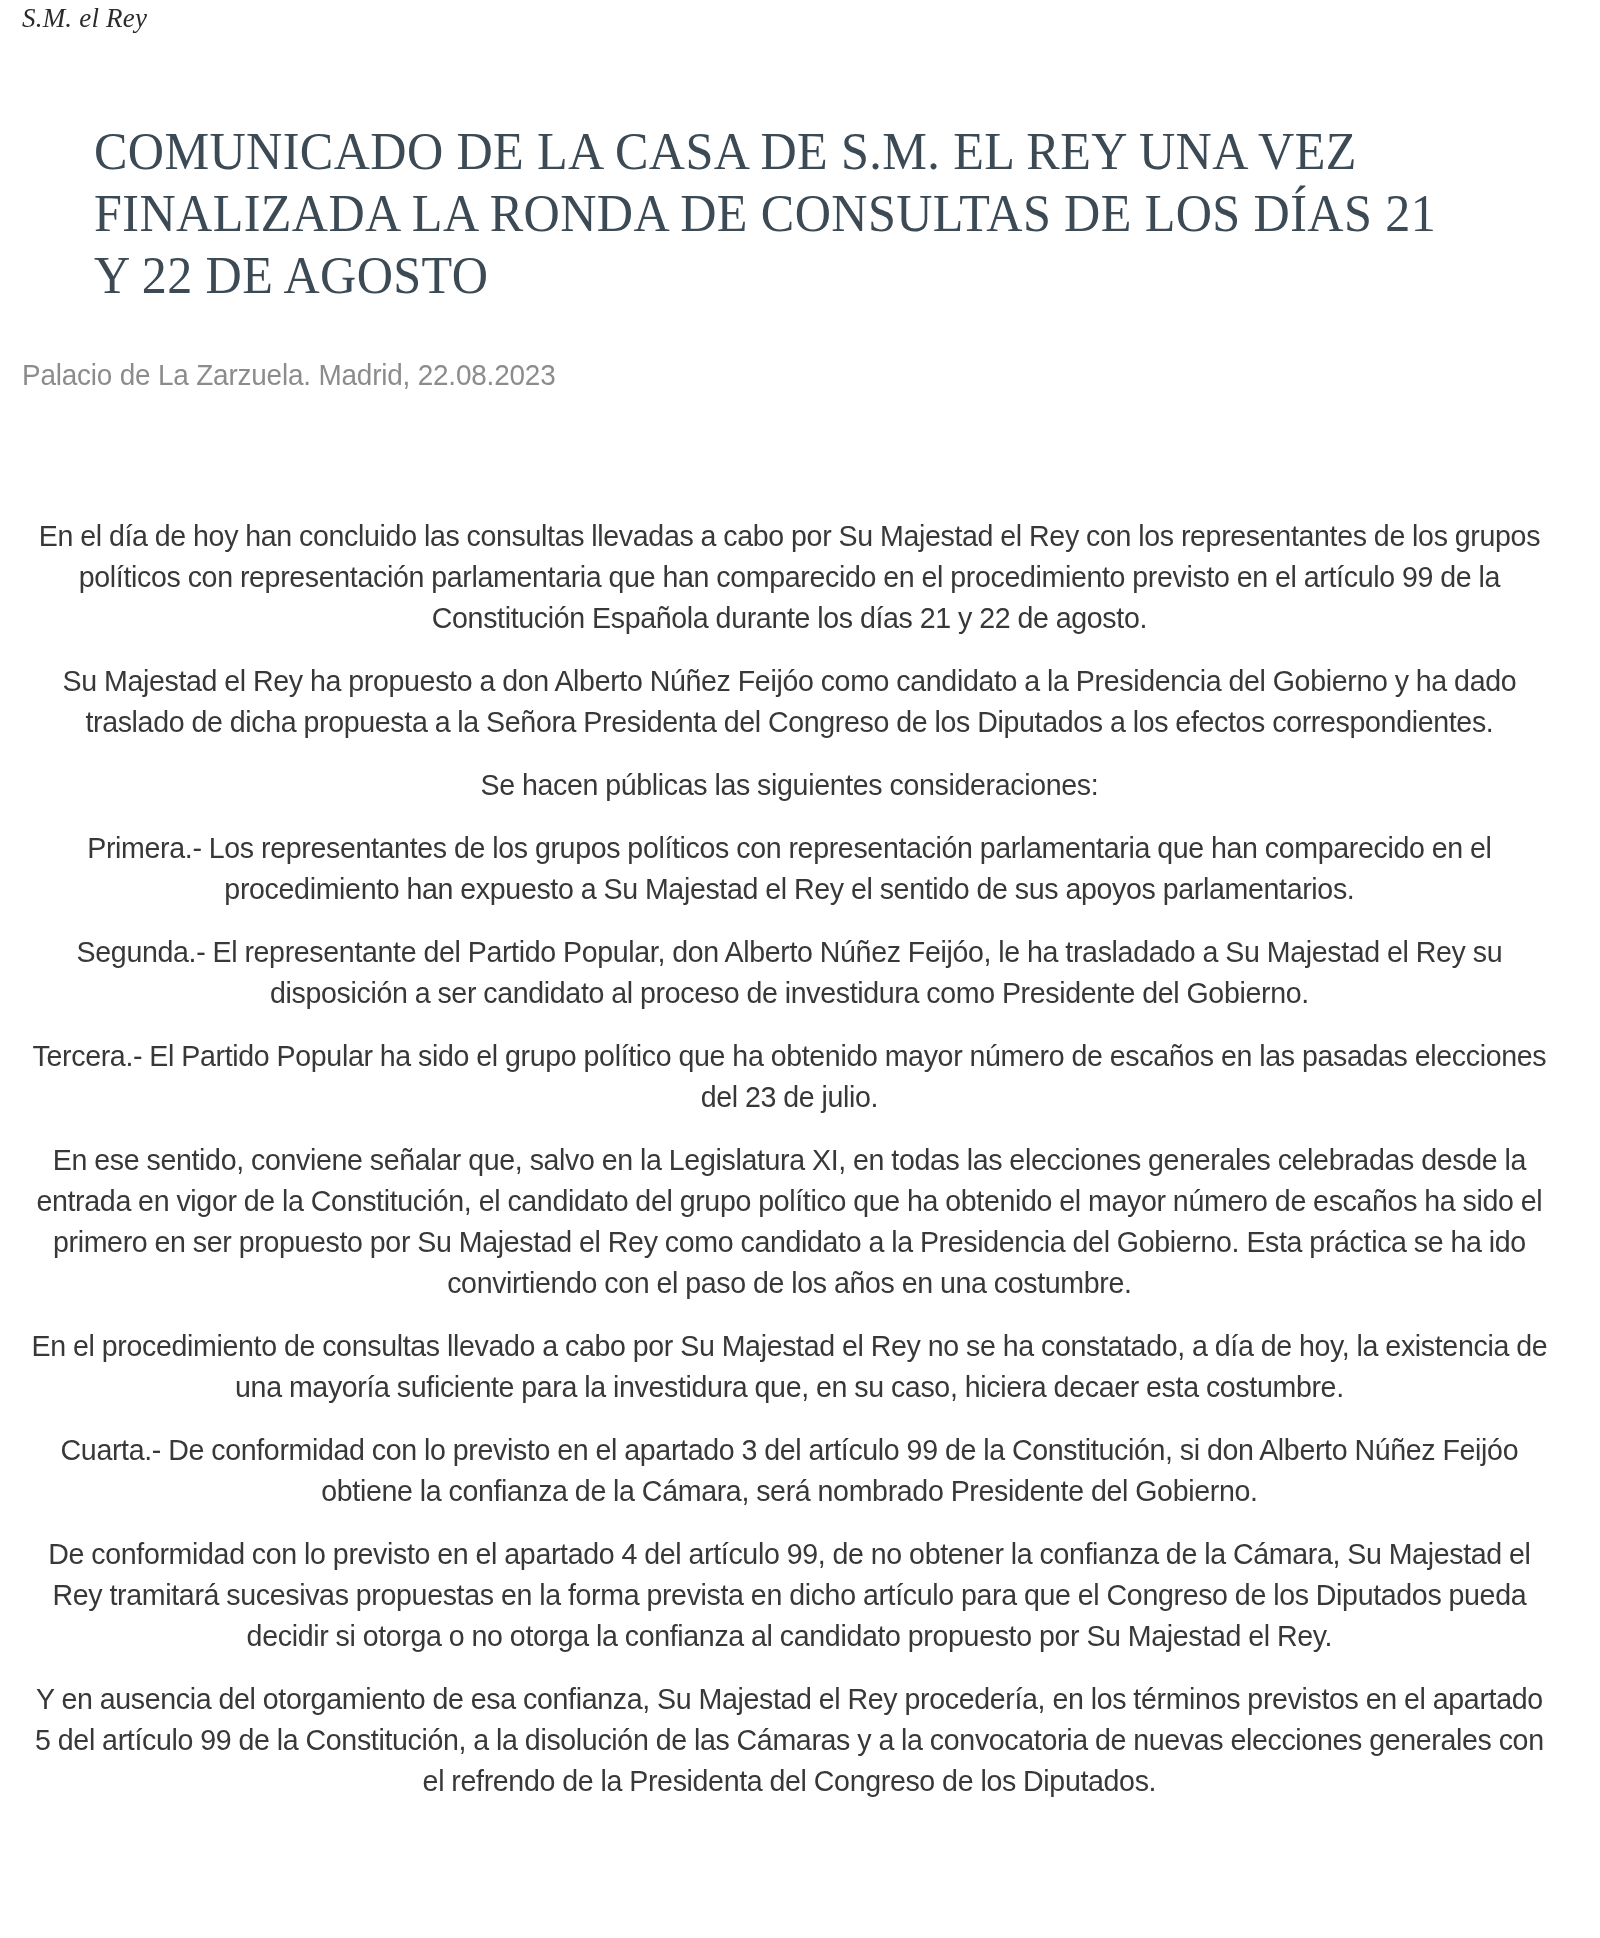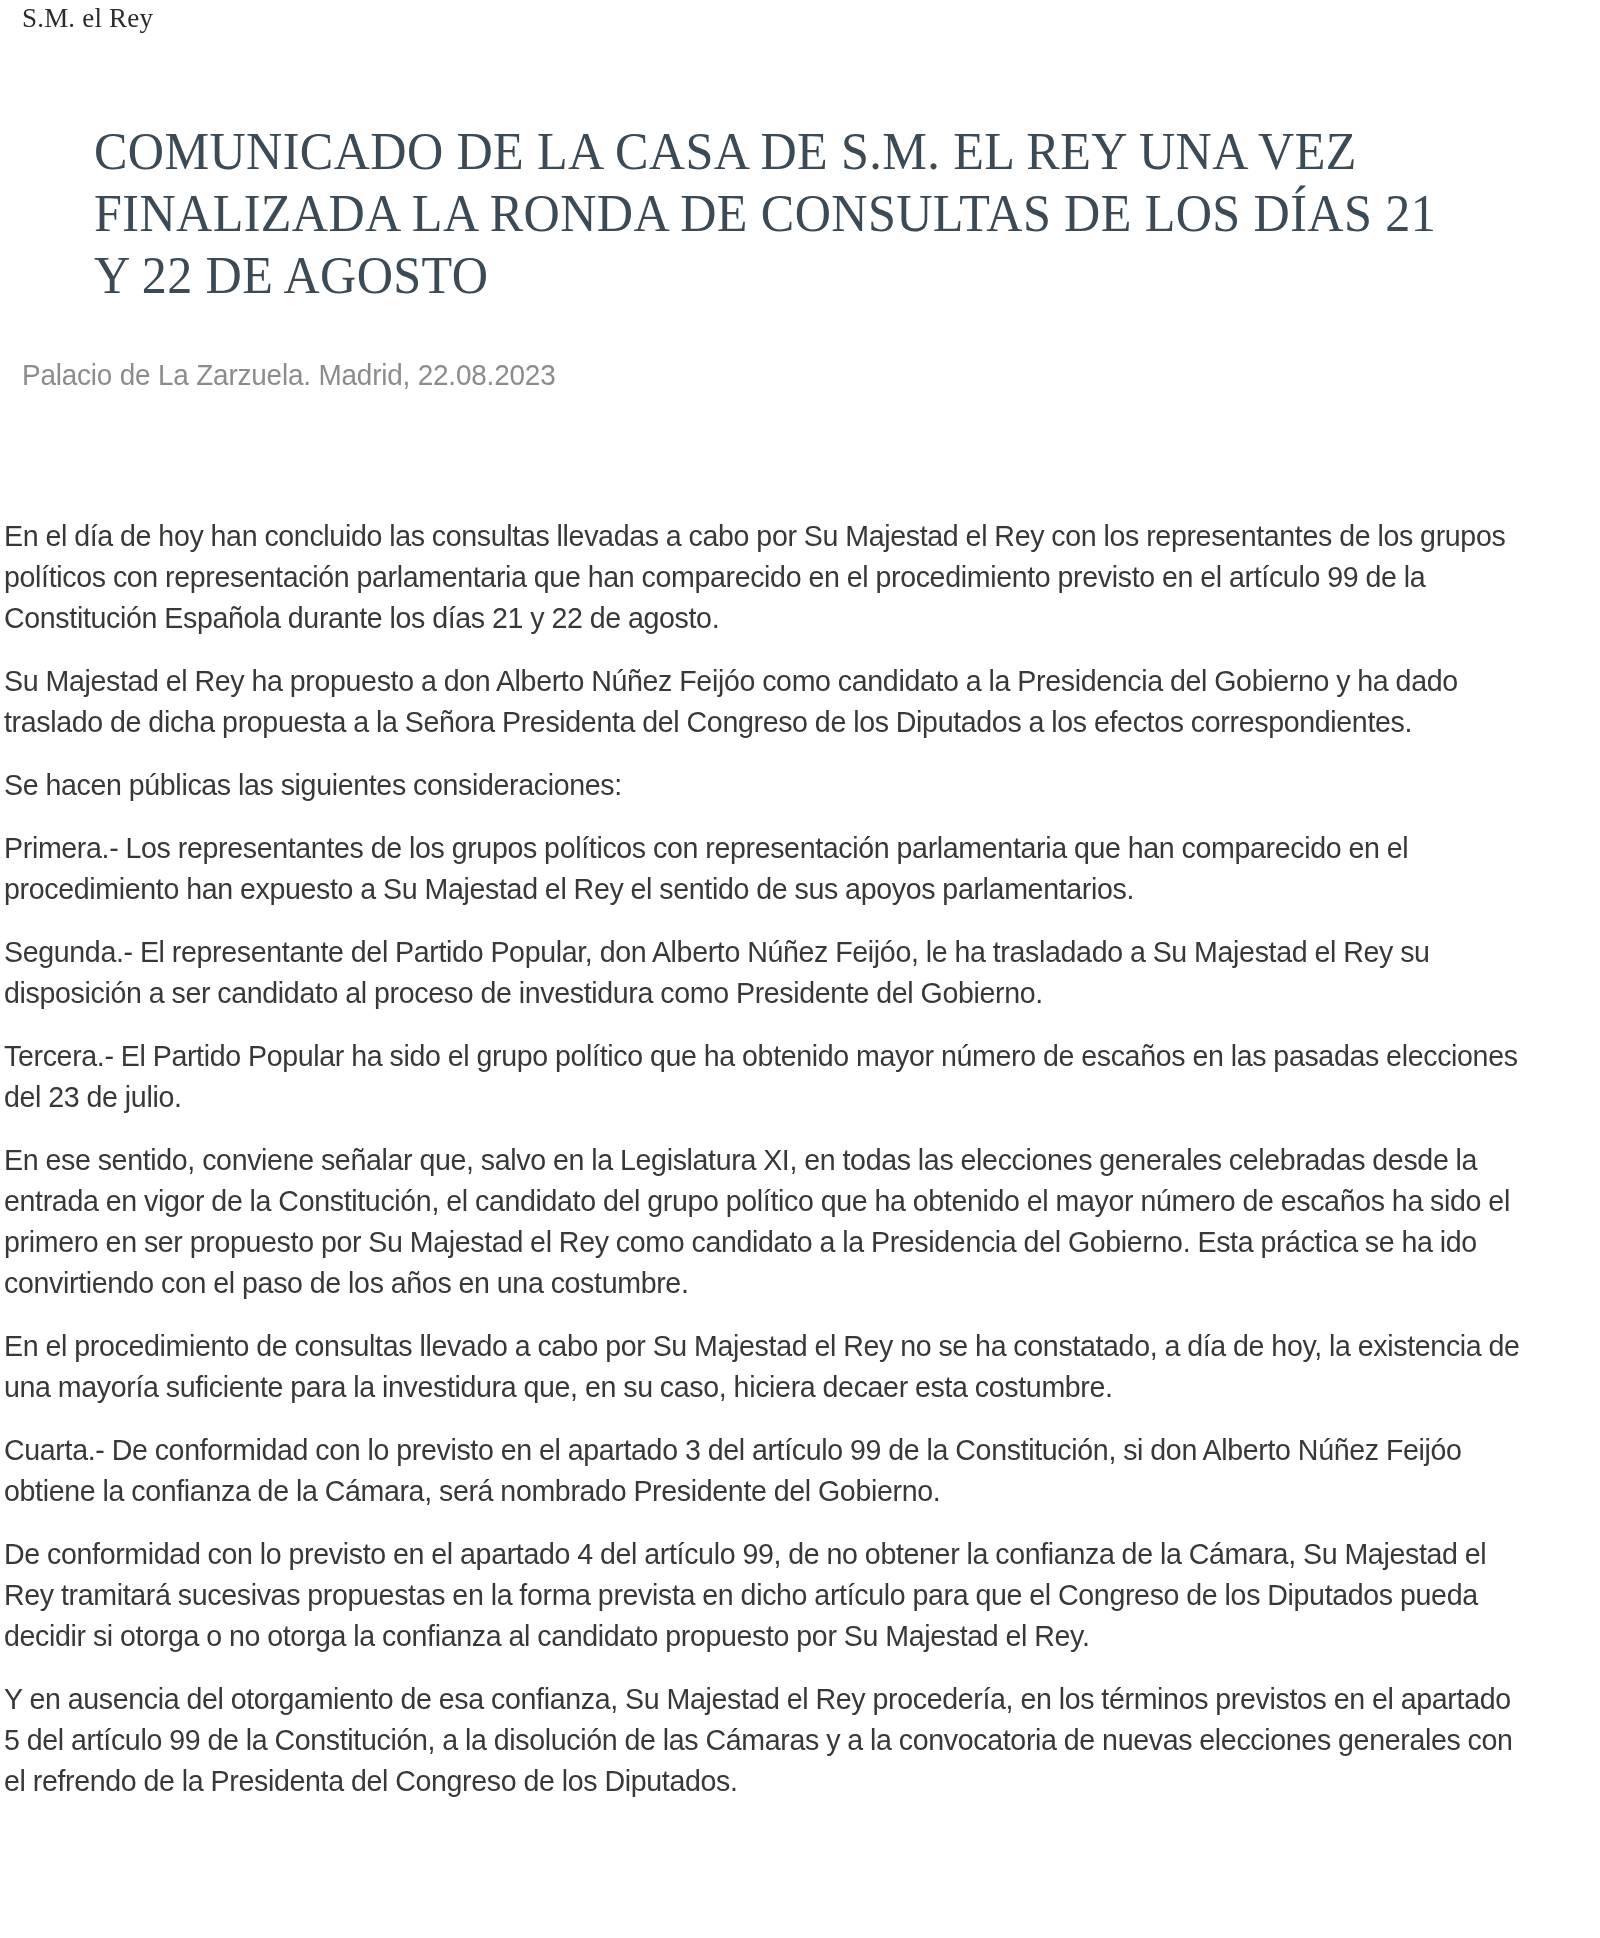--- a/index.html
+++ b/index.html
@@ -22,20 +22,21 @@
     inset: 0;
     background: #ffffff;
   }
 
   
   .breadcrumb {
     position: absolute;
     left: 22px;
     top: 1px;
     font-family: "Liberation Serif", "DejaVu Serif", serif;
+    font-style: italic;
     font-size: 27px;
     line-height: 34px;
     color: #2b2b2b;
     letter-spacing: 0.2px;
     white-space: nowrap;
   }
 
   
   .headline {
     position: absolute;
@@ -64,23 +65,24 @@
     color: #8c8c8c;
     letter-spacing: -0.2px;
     transform: scaleX(0.93);
     transform-origin: left top;
     white-space: nowrap;
   }
 
   
   .article {
     position: absolute;
-    left: 4px;
+    left: 28px;
     top: 516px;
     width: 1546px;
+    text-align: center;
   }
   .article p {
     margin: 0 0 22px 0;
     font-family: "Liberation Sans", sans-serif;
     font-size: 29px;
     line-height: 41px;
     color: #383838;
     letter-spacing: -0.35px;
     word-spacing: -0.4px;
     transform: scaleX(0.985);

